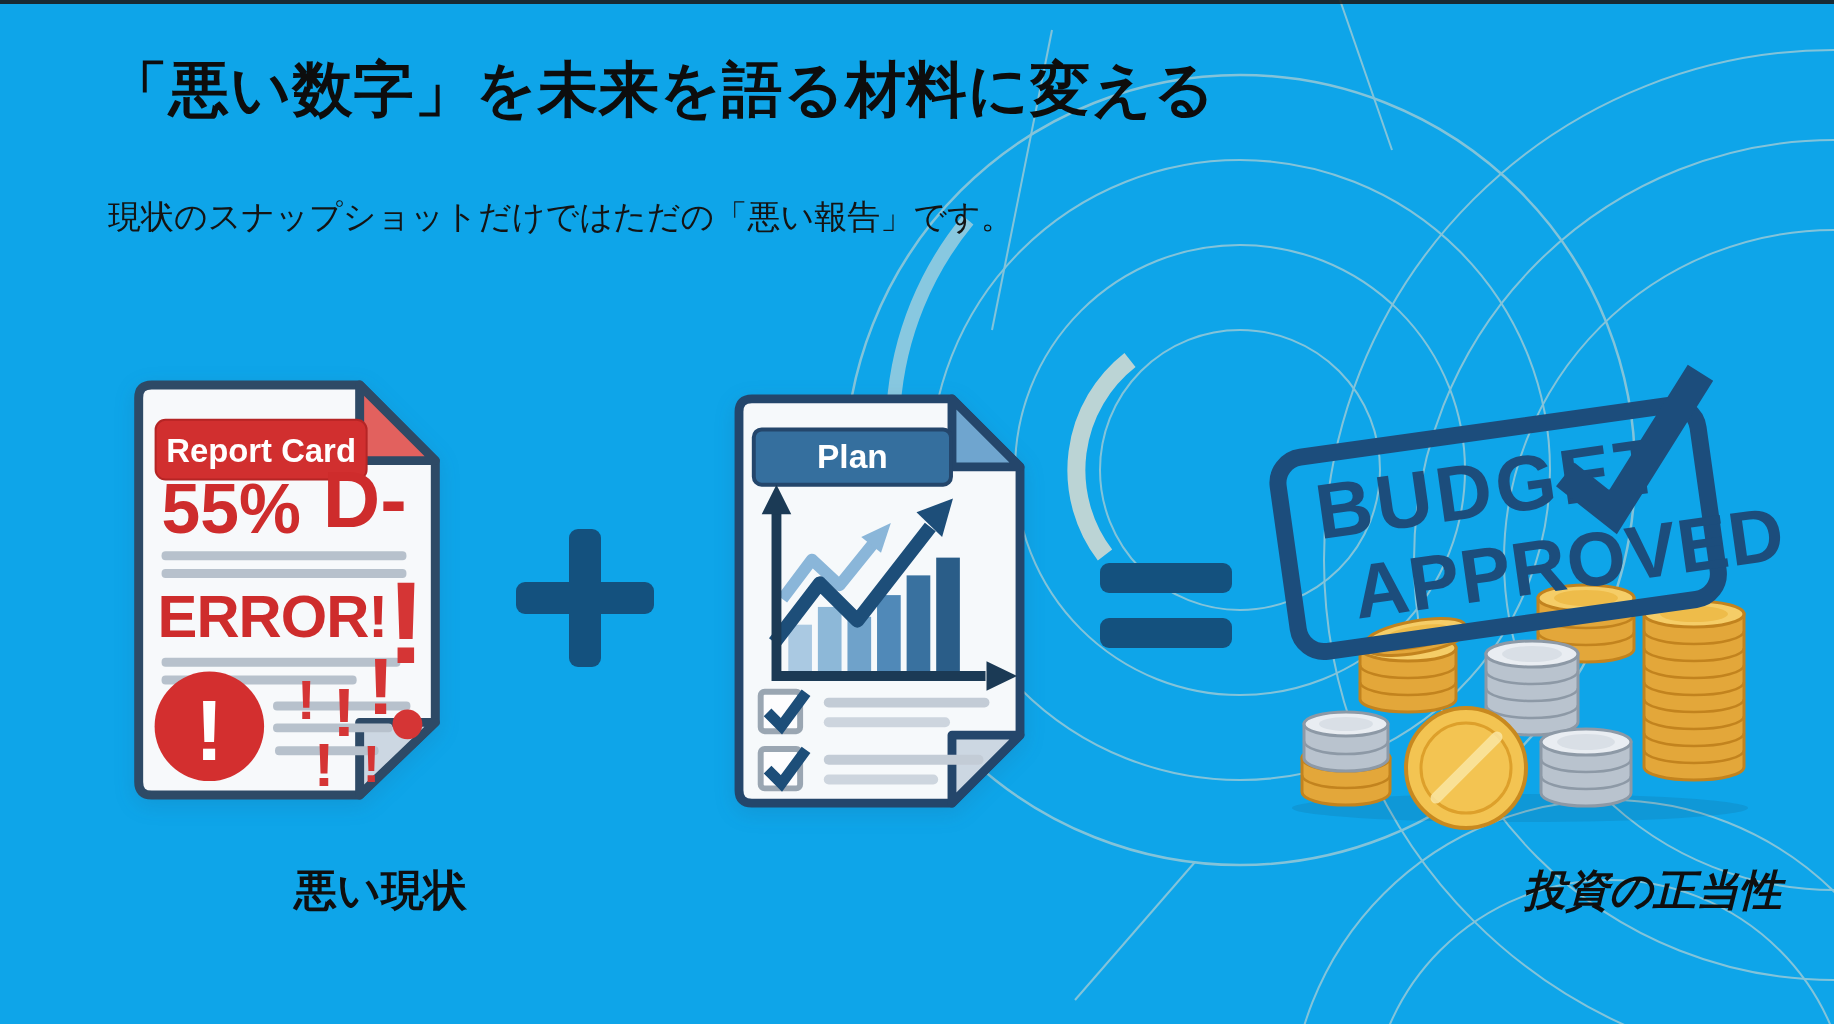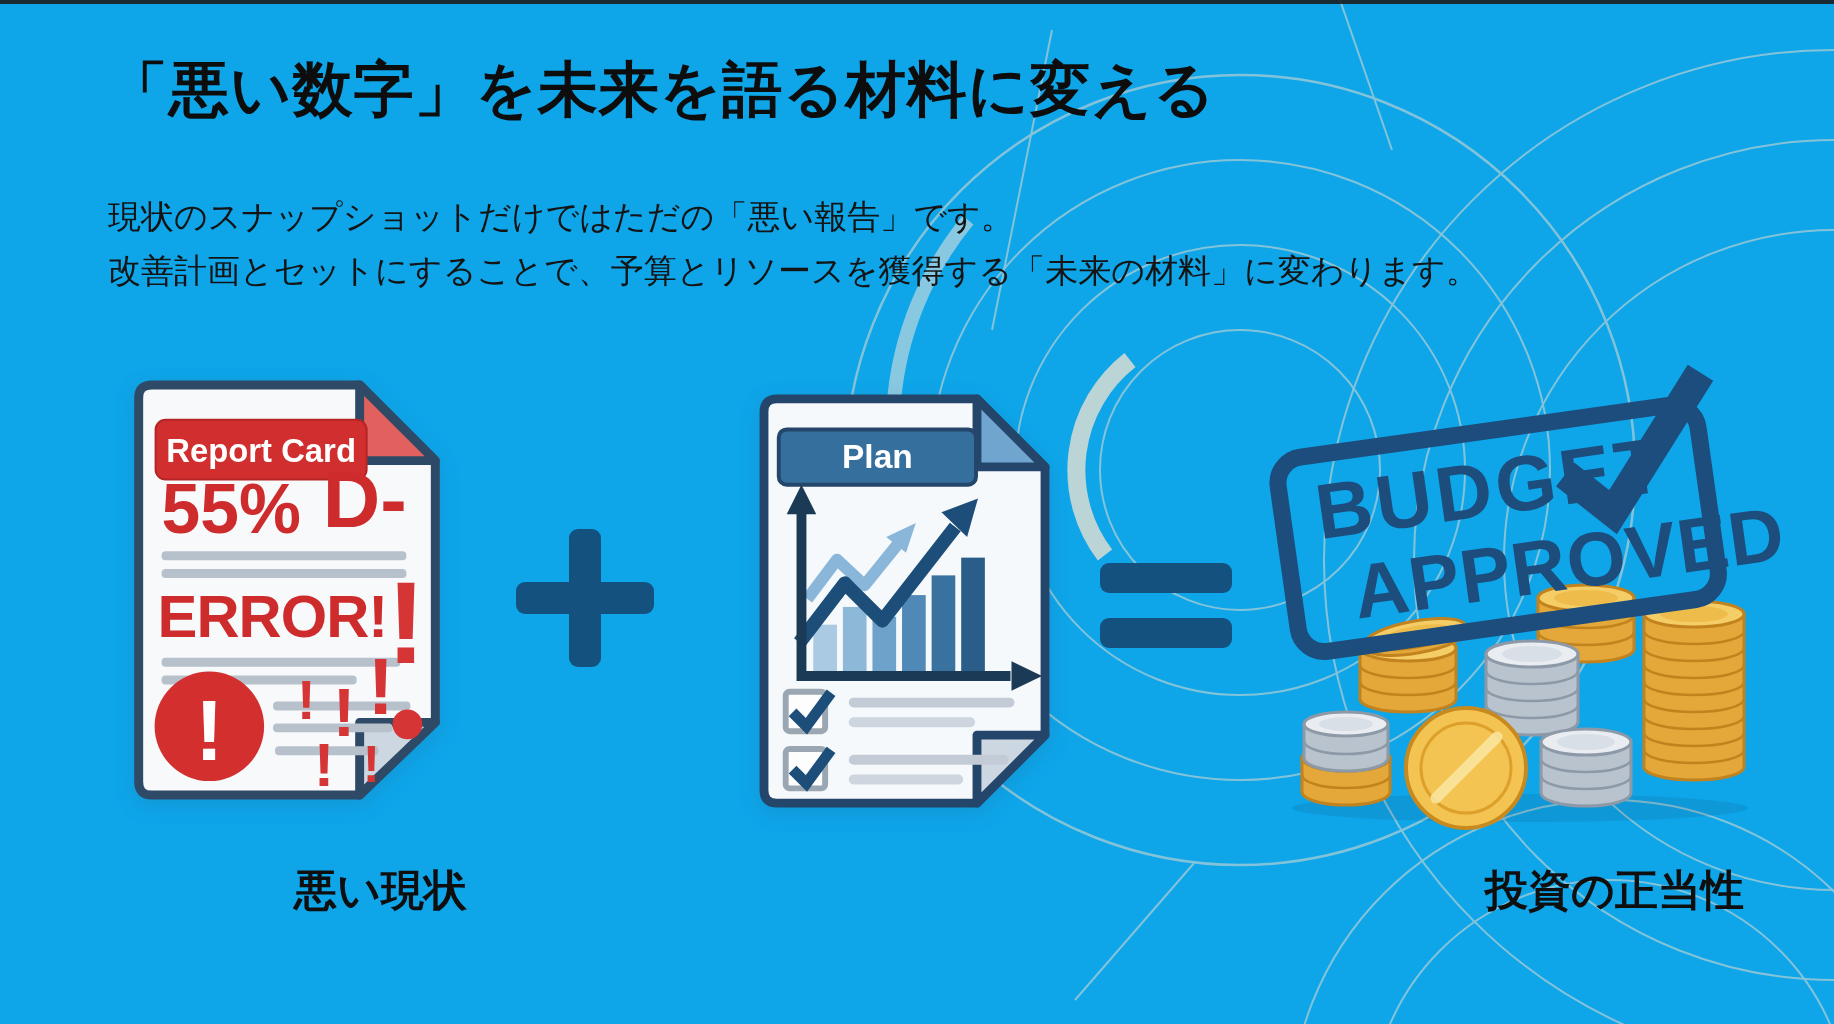--- a/index.html
+++ b/index.html
@@ -19,29 +19,29 @@
     position:absolute; left:108px; top:50px; width:1620px;
     font-size:60px; font-weight:900; letter-spacing:1px; color:#0d0d0d;
     white-space:nowrap;
   }
   .subtitle {
     position:absolute; left:108px; top:190px; width:1650px;
     font-size:33px; font-weight:400; line-height:1.64; color:#141414;
   }
   .fig { position:absolute; filter:drop-shadow(0 6px 10px rgba(40,60,90,.13)); }
   #fig-report { left:124px; top:376px; width:322px; height:428px; }
-  #fig-plan   { left:752px; top:390px; width:306px; height:424px; }
+  #fig-plan   { left:727px; top:390px; width:306px; height:424px; }
   #fig-budget { left:1268px; top:386px; width:494px; height:440px; filter:none; }
   .op { position:absolute; }
   #op-plus   { left:510px; top:523px; width:150px; height:150px; }
   #op-equals { left:1096px; top:556px; width:140px; height:100px; }
   .caption { position:absolute; top:864px; text-align:right; color:#0f0f0f; }
   #cap-snapshot      { left:107px;  width:360px; }
   #cap-plan          { left:693px;  width:370px; }
-  #cap-justification { left:1324px; width:420px; }
+  #cap-justification { left:1362px; width:420px;font-style:italic; }
   .cap-ja { font-size:43px; font-weight:800; line-height:1.22; }
   .cap-en { font-size:41px; font-weight:800; line-height:1.22; }
 </style>
 </head>
 <body>
 
 <div class="slide">
 
   <svg class="bg" viewBox="0 0 1834 1024">
     <g fill="none" stroke="#e4ddcd" opacity=".55">
@@ -61,21 +61,20 @@
     <path d="M1130 360 A140 140 0 0 0 1105 555" fill="none" stroke="#e7e0d0" stroke-width="18" opacity=".8"></path>
     <path d="M968 220 A330 330 0 0 0 940 600" fill="none" stroke="#ece6d8" stroke-width="14" opacity=".55"></path>
   </svg>
 
   <div class="top-artifact"></div>
 
   <h1 class="title">「悪い数字」を未来を語る材料に変える</h1>
 
   <p class="subtitle">
     <span>現状のスナップショットだけではただの「悪い報告」です。</span><br>
-    <span>改善計画とセットにすることで、予算とリソースを獲得する「未来の材料」に変わります。</span>
   </p>
 
   <div class="fig" id="fig-report">
     <svg viewBox="0 0 320 430">
 
       <path d="M26 9 H235 L311 85 V348 L235 421 H26 Q13 421 13 408 V22 Q13 9 26 9 Z" fill="#f7f9fb" stroke="#2e4a66" stroke-width="9" stroke-linejoin="round"></path>
       <path d="M235 9 L235 85 L311 85 Z" fill="#e2615e" stroke="#2e4a66" stroke-width="9" stroke-linejoin="round"></path>
       <path d="M235 421 L235 348 L311 348 Z" fill="#ccd7e2" stroke="#2e4a66" stroke-width="9" stroke-linejoin="round"></path>
 
       <rect x="30" y="44" width="212" height="60" rx="10" fill="#d12f2f" stroke="#b52525" stroke-width="2"></rect>

